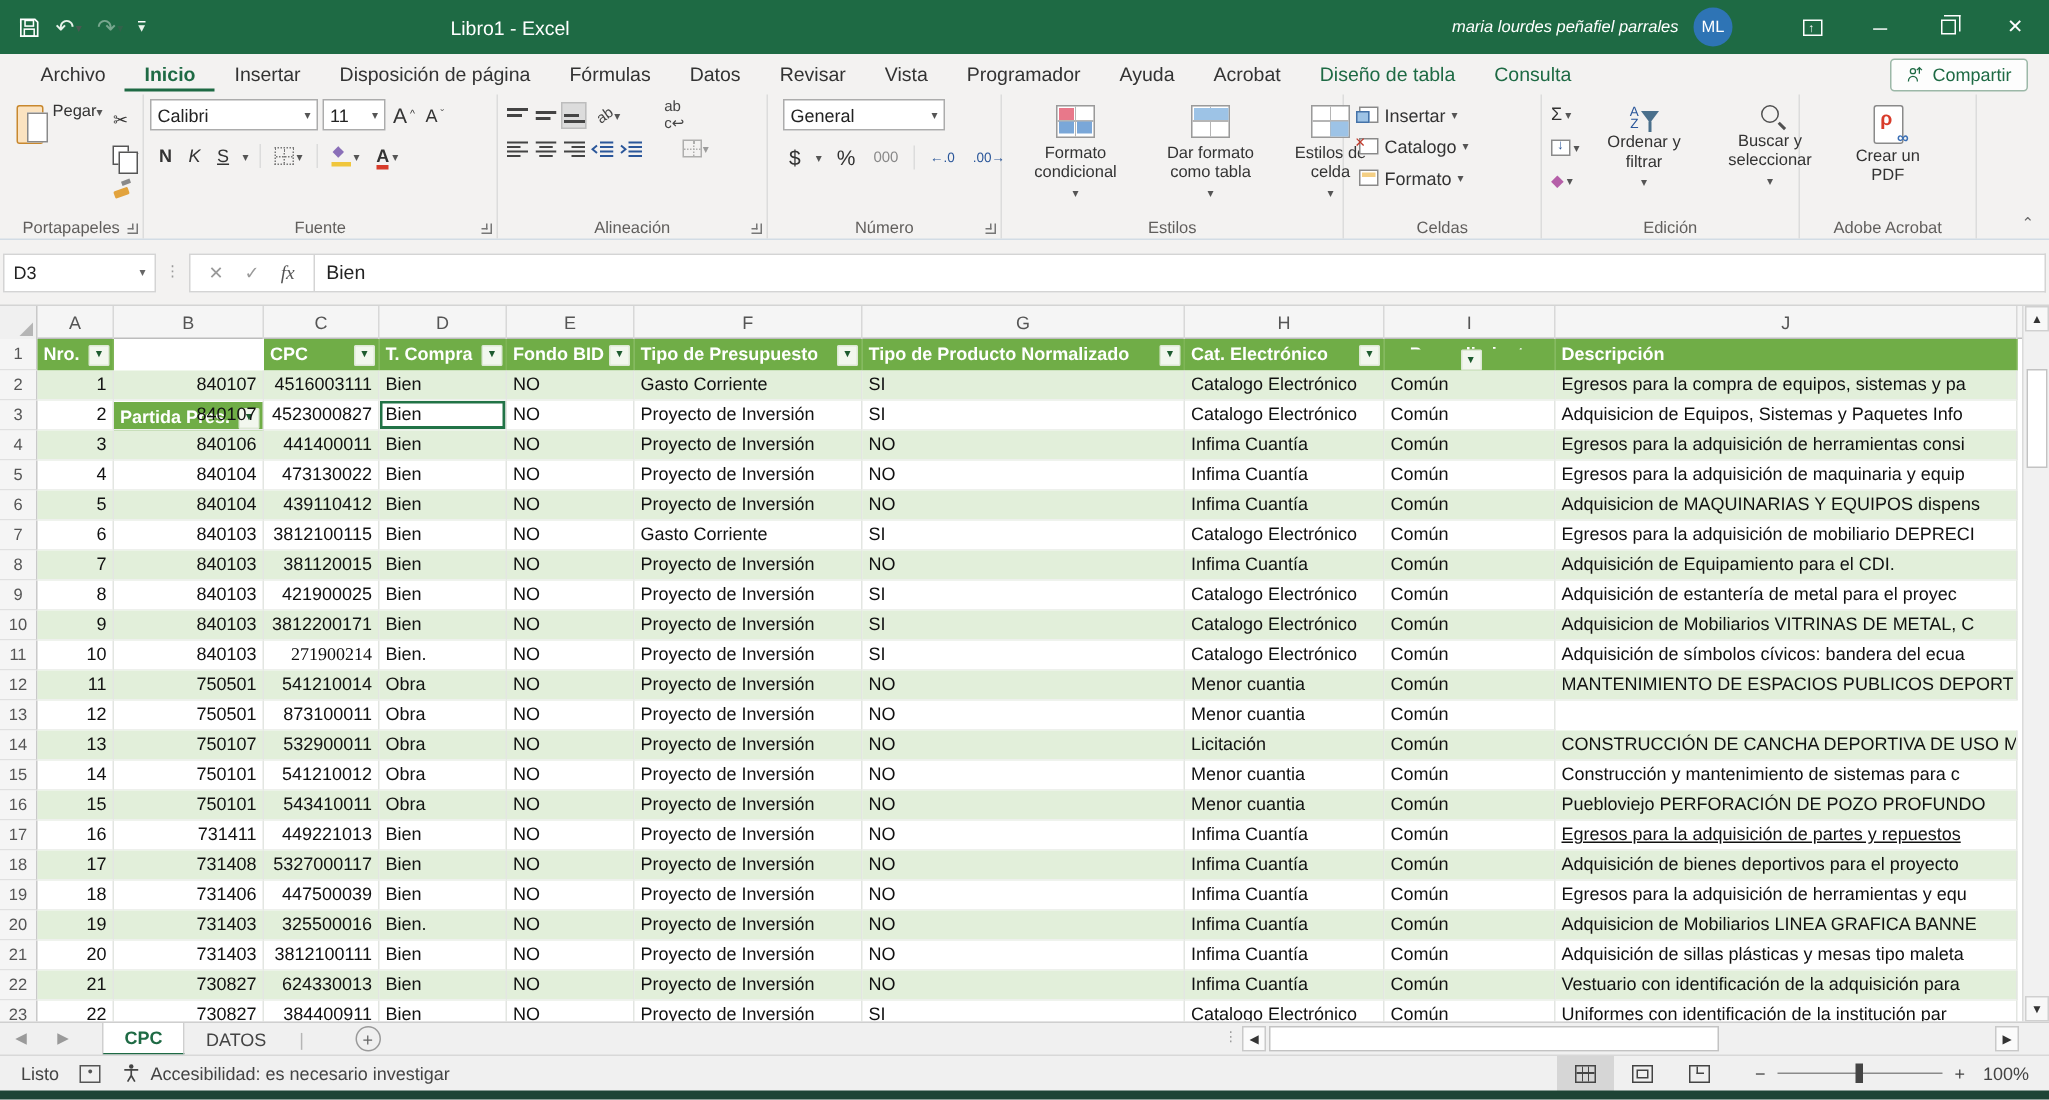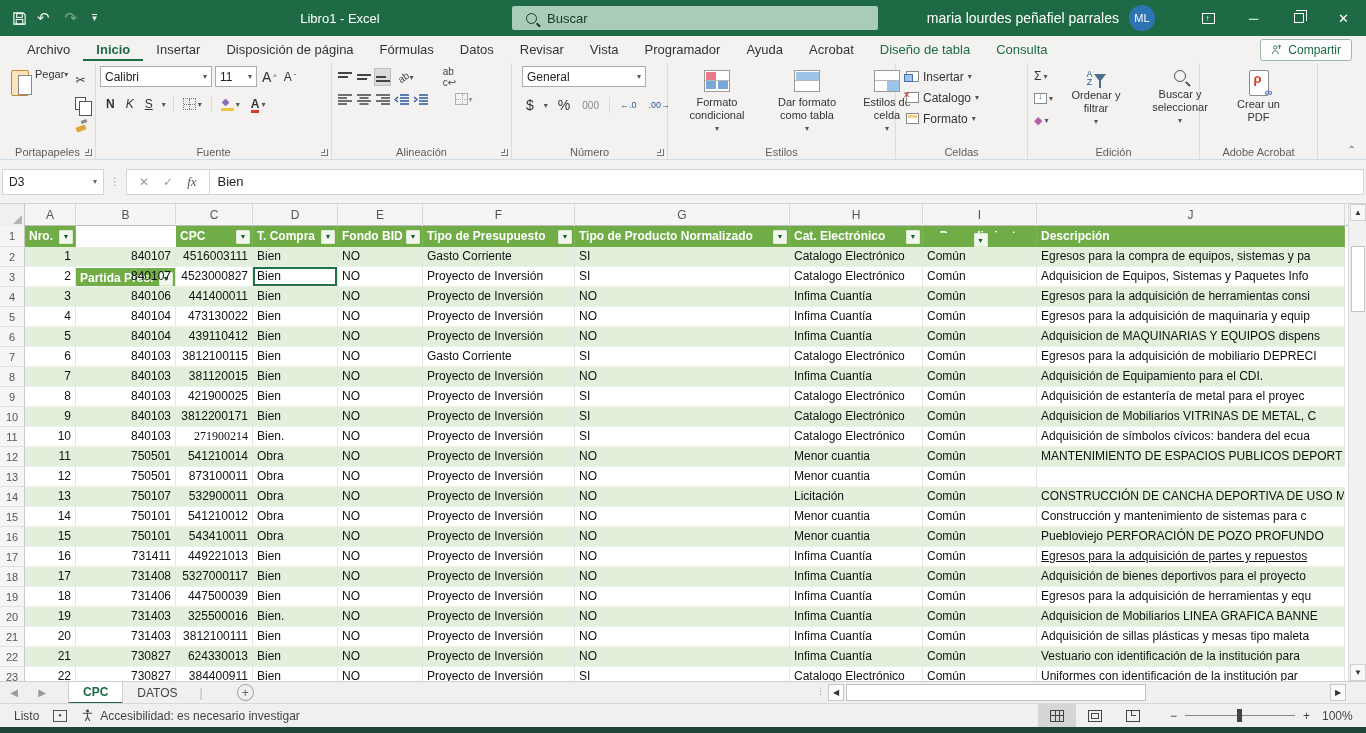--- a/index.html
+++ b/index.html
@@ -11,21 +11,21 @@
   .titlebar { position:absolute; top:0; left:0; width:1366px; height:36px; background:#1e6a44; display:flex; align-items:center; color:#fff; }
   .qat { display:flex; align-items:center; gap:10px; padding-left:12px; }
   .qat .qbtn { color:#e8f2ea; font-size:15px; cursor:default; display:flex; align-items:center; }
   .qbtn .dd { font-size:8px; margin-left:1px; opacity:.8; }
   .qbtn.dim { opacity:.45; }
   .app-title { position:absolute; left:250px; width:180px; text-align:center; font-size:13px; color:#fff; }
   .searchbox { position:absolute; left:512px; top:6px; width:366px; height:24px; background:#a9ccb8; border-radius:2px; display:flex; align-items:center; color:#143826; font-size:13px; padding-left:14px; gap:10px; }
   .searchbox .mag { width:11px; height:11px; border:1.6px solid #1c3b2a; border-radius:50%; position:relative; display:inline-block; }
   .searchbox .mag::after { content:""; position:absolute; width:5px; height:1.6px; background:#1c3b2a; transform:rotate(45deg); left:9px; top:10px; }
   .tb-right { position:absolute; right:0; top:0; height:36px; display:flex; align-items:center; }
-  .username { font-size:14px; color:#fff; margin-right:10px; }
+  .username { font-size:11px; color:#fff; margin-right:10px;font-style:italic; }
   .avatar { width:26px; height:26px; border-radius:50%; background:#2e74b5; color:#fff; font-size:11px; display:flex; align-items:center; justify-content:center; margin-right:30px; }
   .ribopts { width:46px; height:36px; display:flex; align-items:center; justify-content:center; color:#fff; }
   .ribopts .bx { width:13px; height:11px; border:1px solid #fff; position:relative; }
   .ribopts .bx::after { content:"↑"; position:absolute; font-size:8px; left:3px; top:0px; }
   .winbtn { width:45px; height:36px; display:flex; align-items:center; justify-content:center; color:#fff; font-size:13px; }
   .winbtn .restore { width:10px; height:10px; border:1px solid #fff; position:relative; }
   .winbtn .restore::before { content:""; position:absolute; width:10px; height:10px; border-top:1px solid #fff; border-right:1px solid #fff; left:1px; bottom:1px; }
 
   
   .tabbar { position:absolute; top:36px; left:0; width:1366px; height:27px; background:#f3f2f1; display:flex; align-items:center; }
@@ -166,24 +166,20 @@
             <rect x="4.5" y="9" width="7" height="5" fill="none" stroke="#fff" stroke-width="1.1"></rect>
           </svg>
       </span>
       <span class="qbtn">↶<span class="dd">▾</span></span>
       <span class="qbtn dim">↷<span class="dd">▾</span></span>
       <span class="qbtn">
           <span style="font-size:9px;border-top:1px solid #fff;line-height:7px;">▾</span>
         </span>
     </div>
     <div class="app-title">Libro1  -  Excel</div>
-    <div class="searchbox">
-      <span class="mag"></span>
-      <span>Buscar</span>
-    </div>
     <div class="tb-right">
       <span class="username">maria lourdes peñafiel parrales</span>
       <span class="avatar">ML</span>
       <span class="ribopts">
           <span class="bx"></span>
         </span>
       <span class="winbtn">─</span>
       <span class="winbtn">
           <span class="restore"></span>
         </span>
@@ -337,21 +333,21 @@
         <span class="alic" style="width:30px;opacity:.55">
             <span class="ic-border" style="border-style:solid;"></span>
             <span class="dd">▾</span>
           </span>
       </div>
       <div class="glabel">Alineación</div>
       <span class="launcher"></span>
     </div>
 
     <div class="rgroup" style="width:156px">
-      <div class="combo" style="width:124px;margin-left:6px;">
+      <div class="combo" style="width:108px;margin-left:6px;">
           <span>General</span>
           <span class="dd">▾</span>
         </div>
       <div style="display:flex;gap:8px;align-items:center;margin-top:8px;padding-left:8px;">
         <span class="smallbtn" style="font-size:14px;">$</span>
           <span class="dd">▾</span>
         <span class="smallbtn" style="font-size:14px;">%</span>
         <span class="smallbtn" style="font-size:10px;color:#888;">000</span>
         <span style="border-left:1px solid #dcdcdc;height:16px;"></span>
         <span class="smallbtn" style="font-size:9px;color:#2b579a;">←.0</span>
@@ -778,21 +774,21 @@
             <div class="rownum">22</div>
             <div class="cell right" style="width: 51px;">21</div>
             <div class="cell right" style="width: 100px;">730827</div>
             <div class="cell right" style="width: 77px;">624330013</div>
             <div class="cell left" style="width: 85px;">Bien</div>
             <div class="cell left" style="width: 85px;">NO</div>
             <div class="cell left" style="width: 152px;">Proyecto de Inversión</div>
             <div class="cell left" style="width: 215px;">NO</div>
             <div class="cell left" style="width: 133px;">Infima Cuantía</div>
             <div class="cell left" style="width: 114px;">Común</div>
-            <div class="cell left" style="width: 308px;">Vestuario con identificación de la institución para</div>
+            <div class="cell left" style="width: 308px;">Vestuario con identificación de la adquisición para</div>
           </div>
           <div class="trow">
             <div class="rownum">23</div>
             <div class="cell right" style="width: 51px;">22</div>
             <div class="cell right" style="width: 100px;">730827</div>
             <div class="cell right" style="width: 77px;">384400911</div>
             <div class="cell left" style="width: 85px;">Bien</div>
             <div class="cell left" style="width: 85px;">NO</div>
             <div class="cell left" style="width: 152px;">Proyecto de Inversión</div>
             <div class="cell left" style="width: 215px;">SI</div>

